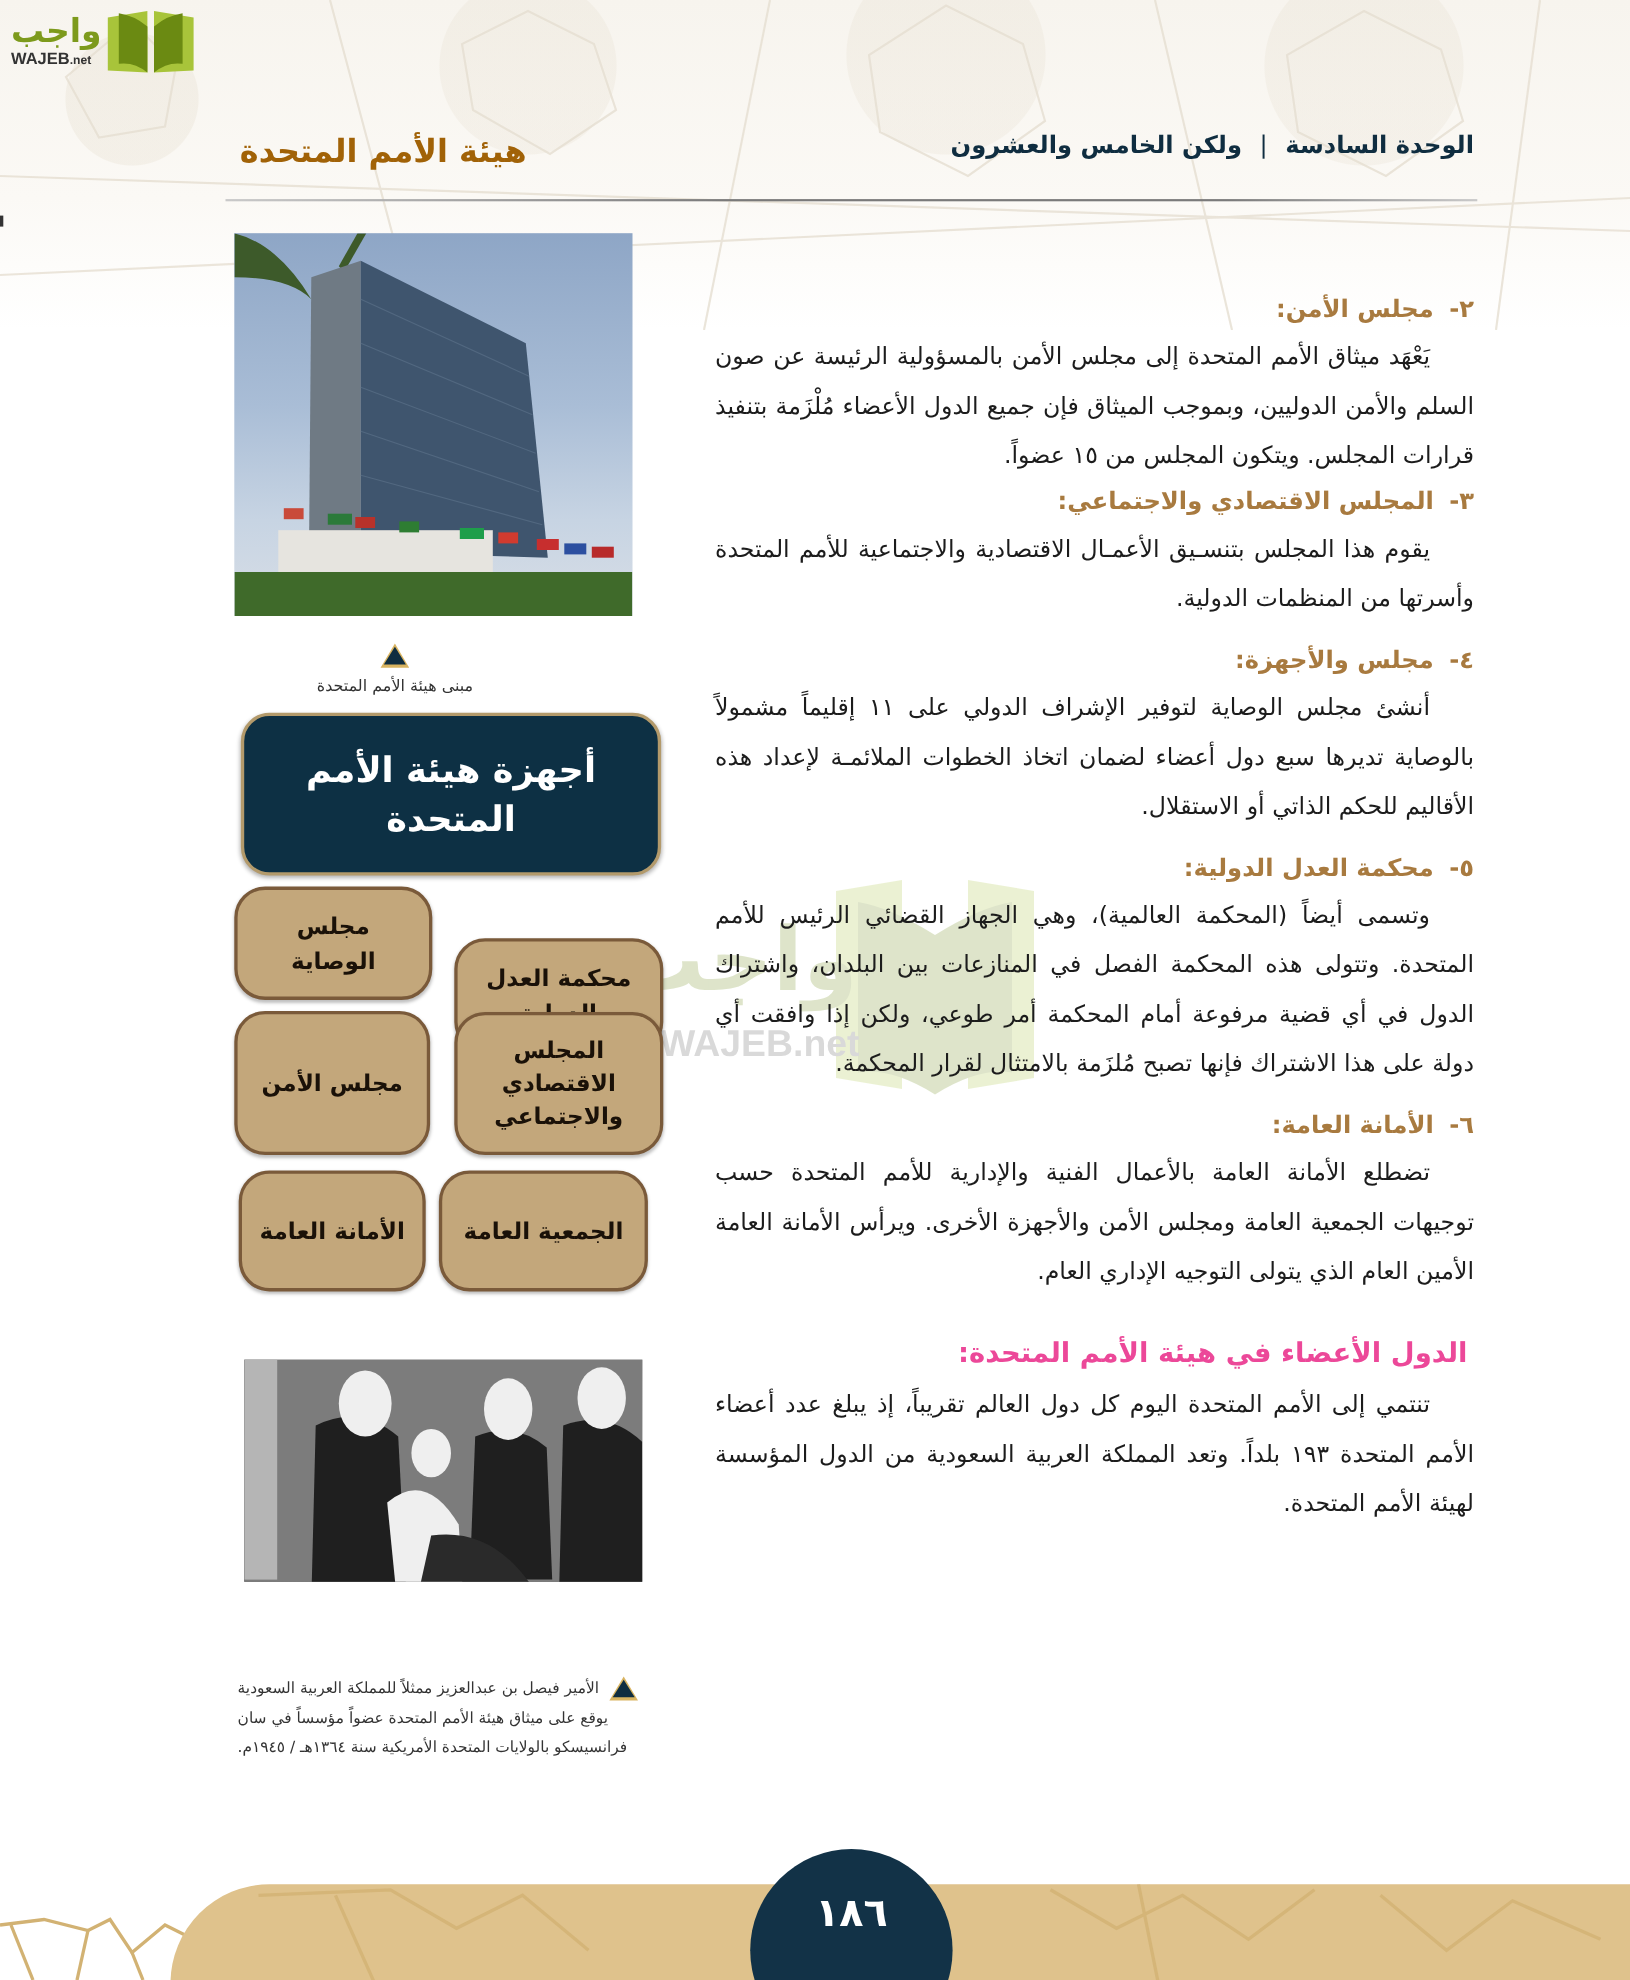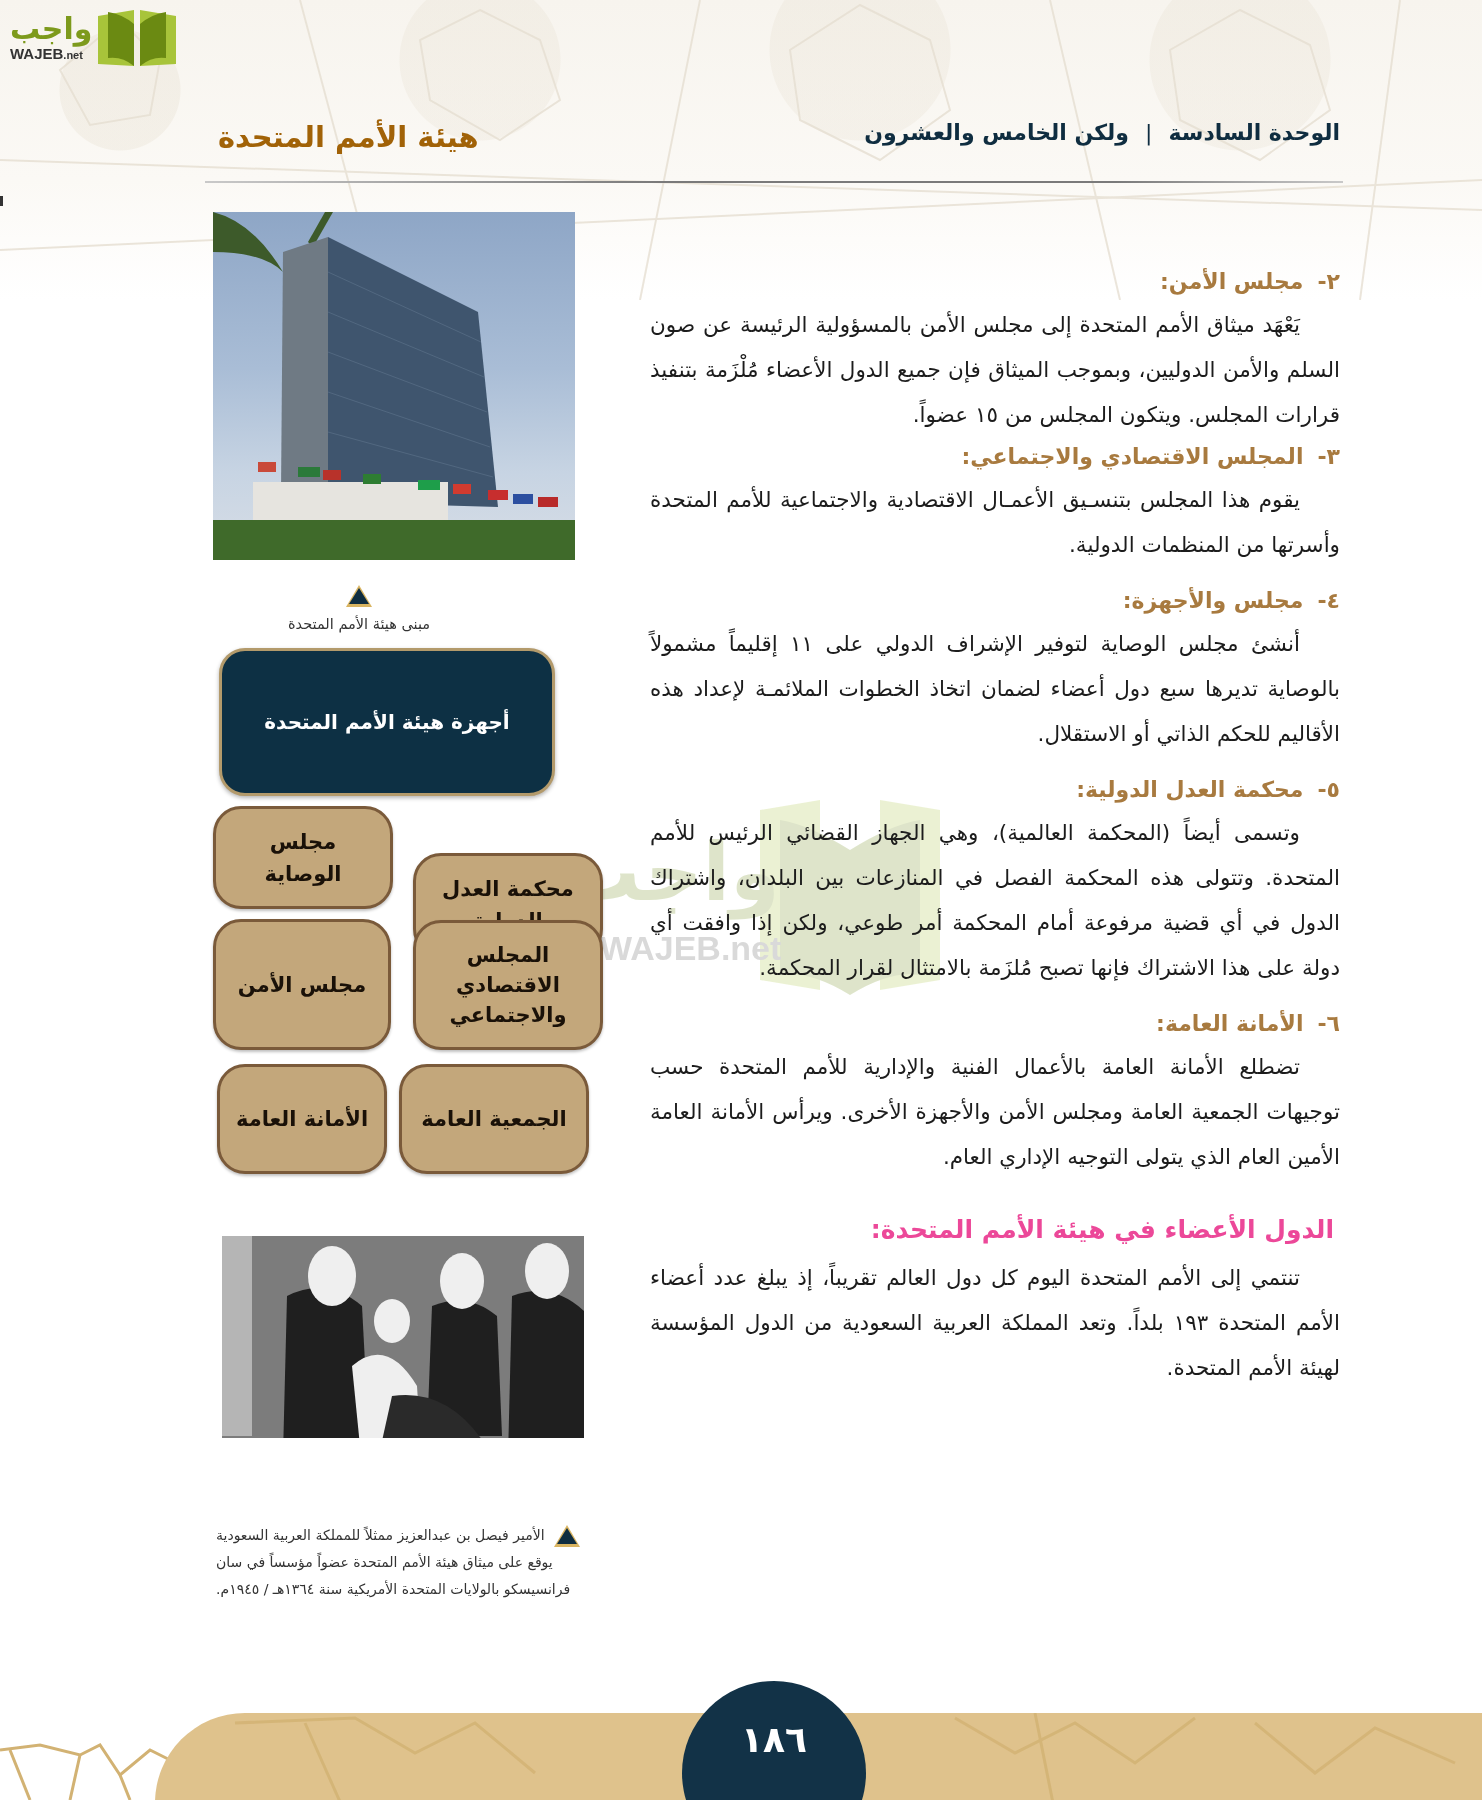--- a/index.html
+++ b/index.html
@@ -74,23 +74,23 @@
     background: linear-gradient(180deg, #8ea6c6 0%, #a9bdd6 45%, #c7d4e3 75%, #d8dee6 100%);
   }
   .caption {
     position: absolute; z-index: 3; font-size: 14.5px; color: #333; text-align: left;
     display: flex; align-items: center; gap: 8px; flex-direction: column;
   }
   .cap-1 { left: 288px; top: 584px; }
   .tri-icon { width: 28px; height: 24px; flex: none; }
 
   .chart-title {
-    position: absolute; left: 219px; top: 648px; width: 336px; height: 148px; z-index: 3;
+    position: absolute; left: 219px; top: 648px; width: 382px; height: 148px; z-index: 3;
     background: #0d3044; border: 3px solid #b39a6b; border-radius: 26px;
-    color: #ffffff; font-weight: bold; font-size: 20px; line-height: 44px;
+    color: #ffffff; font-weight: bold; font-size: 32px; line-height: 44px;
     display: flex; align-items: center; justify-content: center; text-align: center;
     box-shadow: 0 2px 4px rgba(0,0,0,0.3);
     padding: 0 40px;
   }
   .org-box {
     position: absolute; z-index: 3;
     background: #c3a77b; border: 3px solid #7a5a3a; border-radius: 28px;
     color: #1a1108; font-weight: bold; font-size: 21px; line-height: 32px;
     display: flex; align-items: center; justify-content: center; text-align: center;
     box-shadow: 0 2px 3px rgba(0,0,0,0.25);

